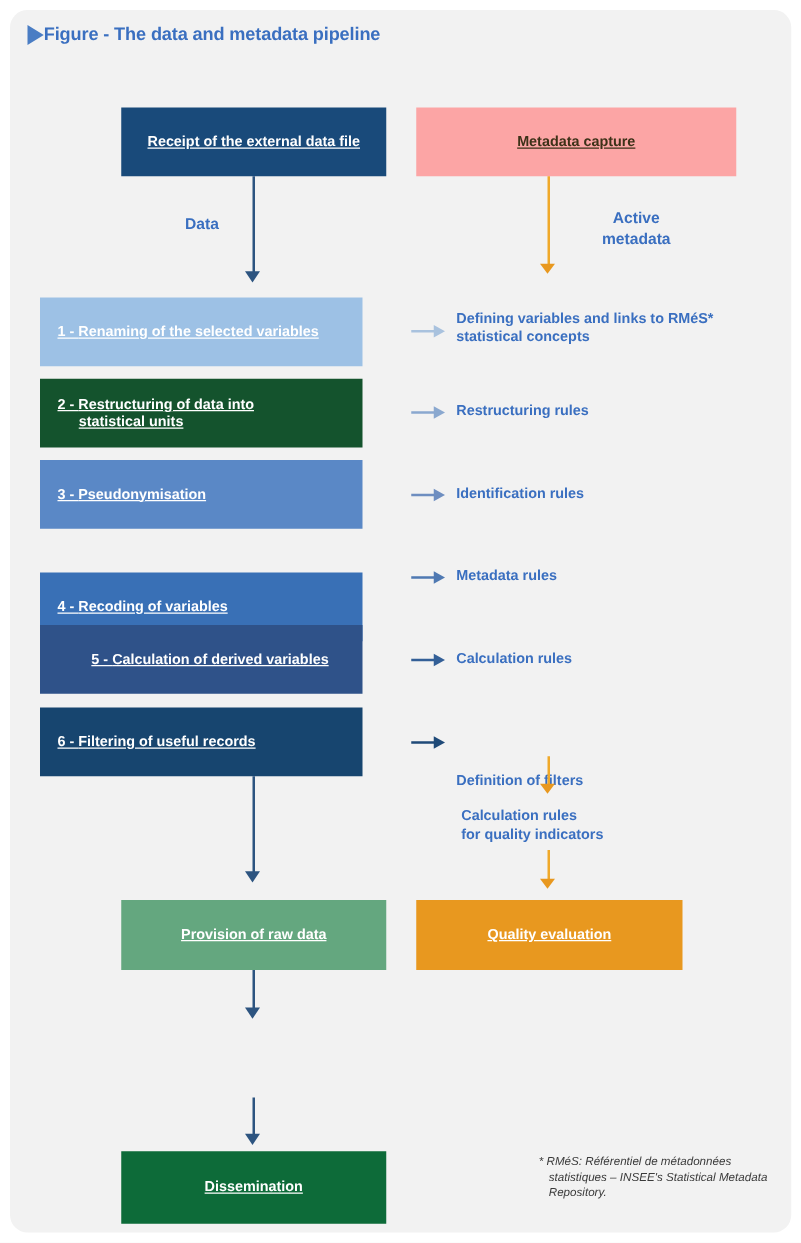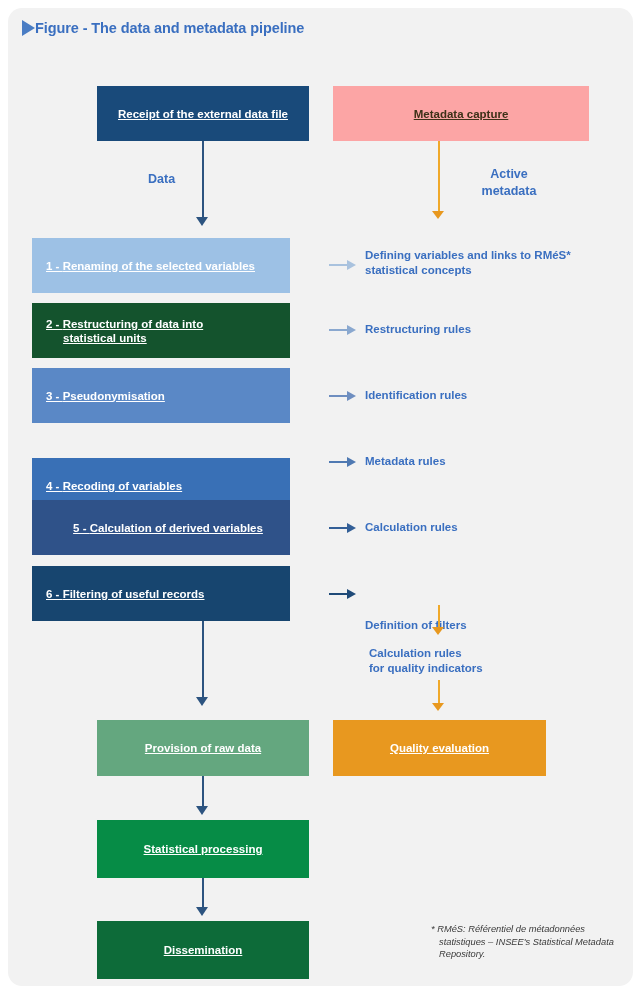--- a/index.html
+++ b/index.html
@@ -189,23 +189,20 @@
   <div class="node center" id="n-raw">
     <span>Provision of raw data</span>
   </div>
   <div class="node center" id="n-quality">
     <span>Quality evaluation</span>
   </div>
 
   <div class="vline blue-l" id="v4"></div>
   <div class="vhead blue-h" id="v4h"></div>
 
-  <div class="node center" id="n-stat">
-    <span>Statistical processing</span>
-  </div>
 
   <div class="vline blue-l" id="v5"></div>
   <div class="vhead blue-h" id="v5h"></div>
 
   <div class="node center" id="n-diss">
     <span>Dissemination</span>
   </div>
 
   <div id="footnote">* RMéS: Référentiel de métadonnées statistiques – INSEE's Statistical Metadata Repository.</div>
 

